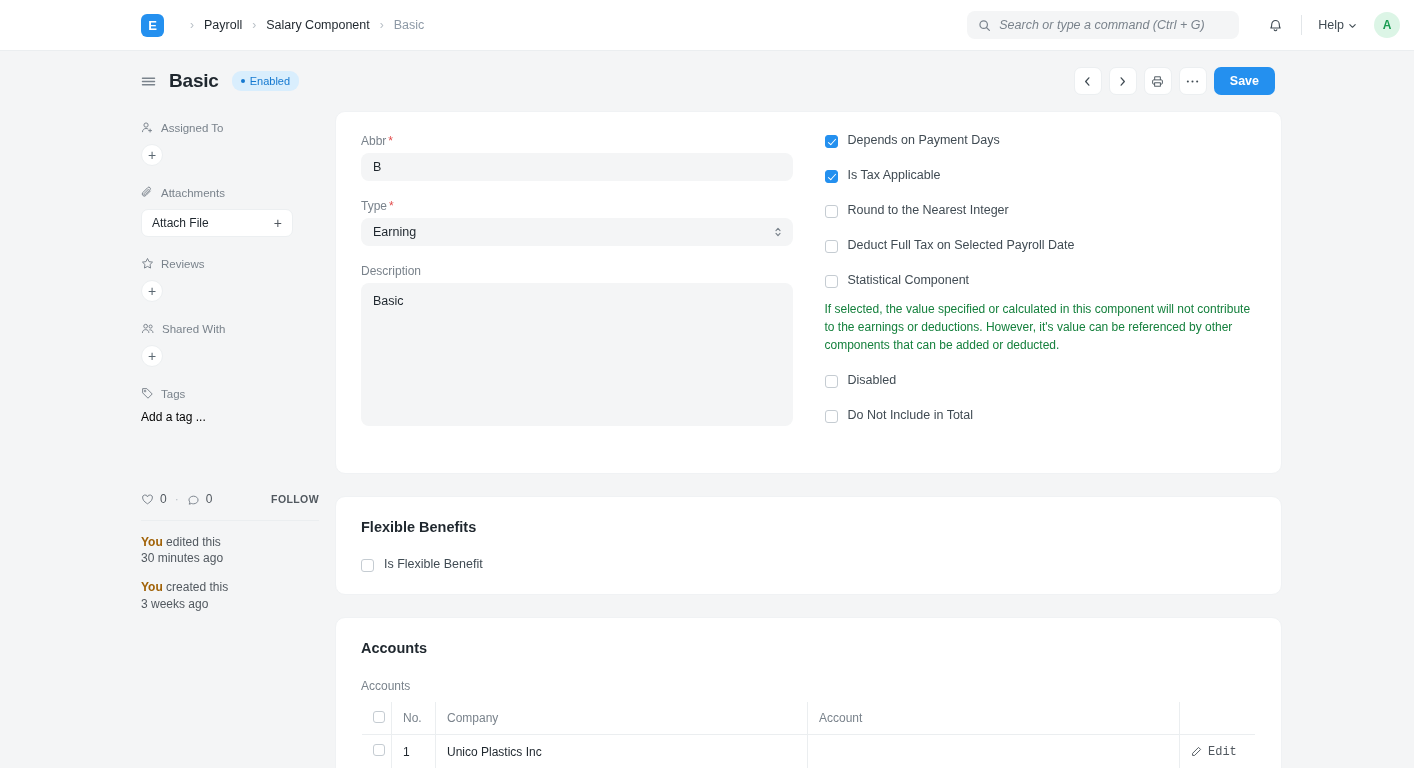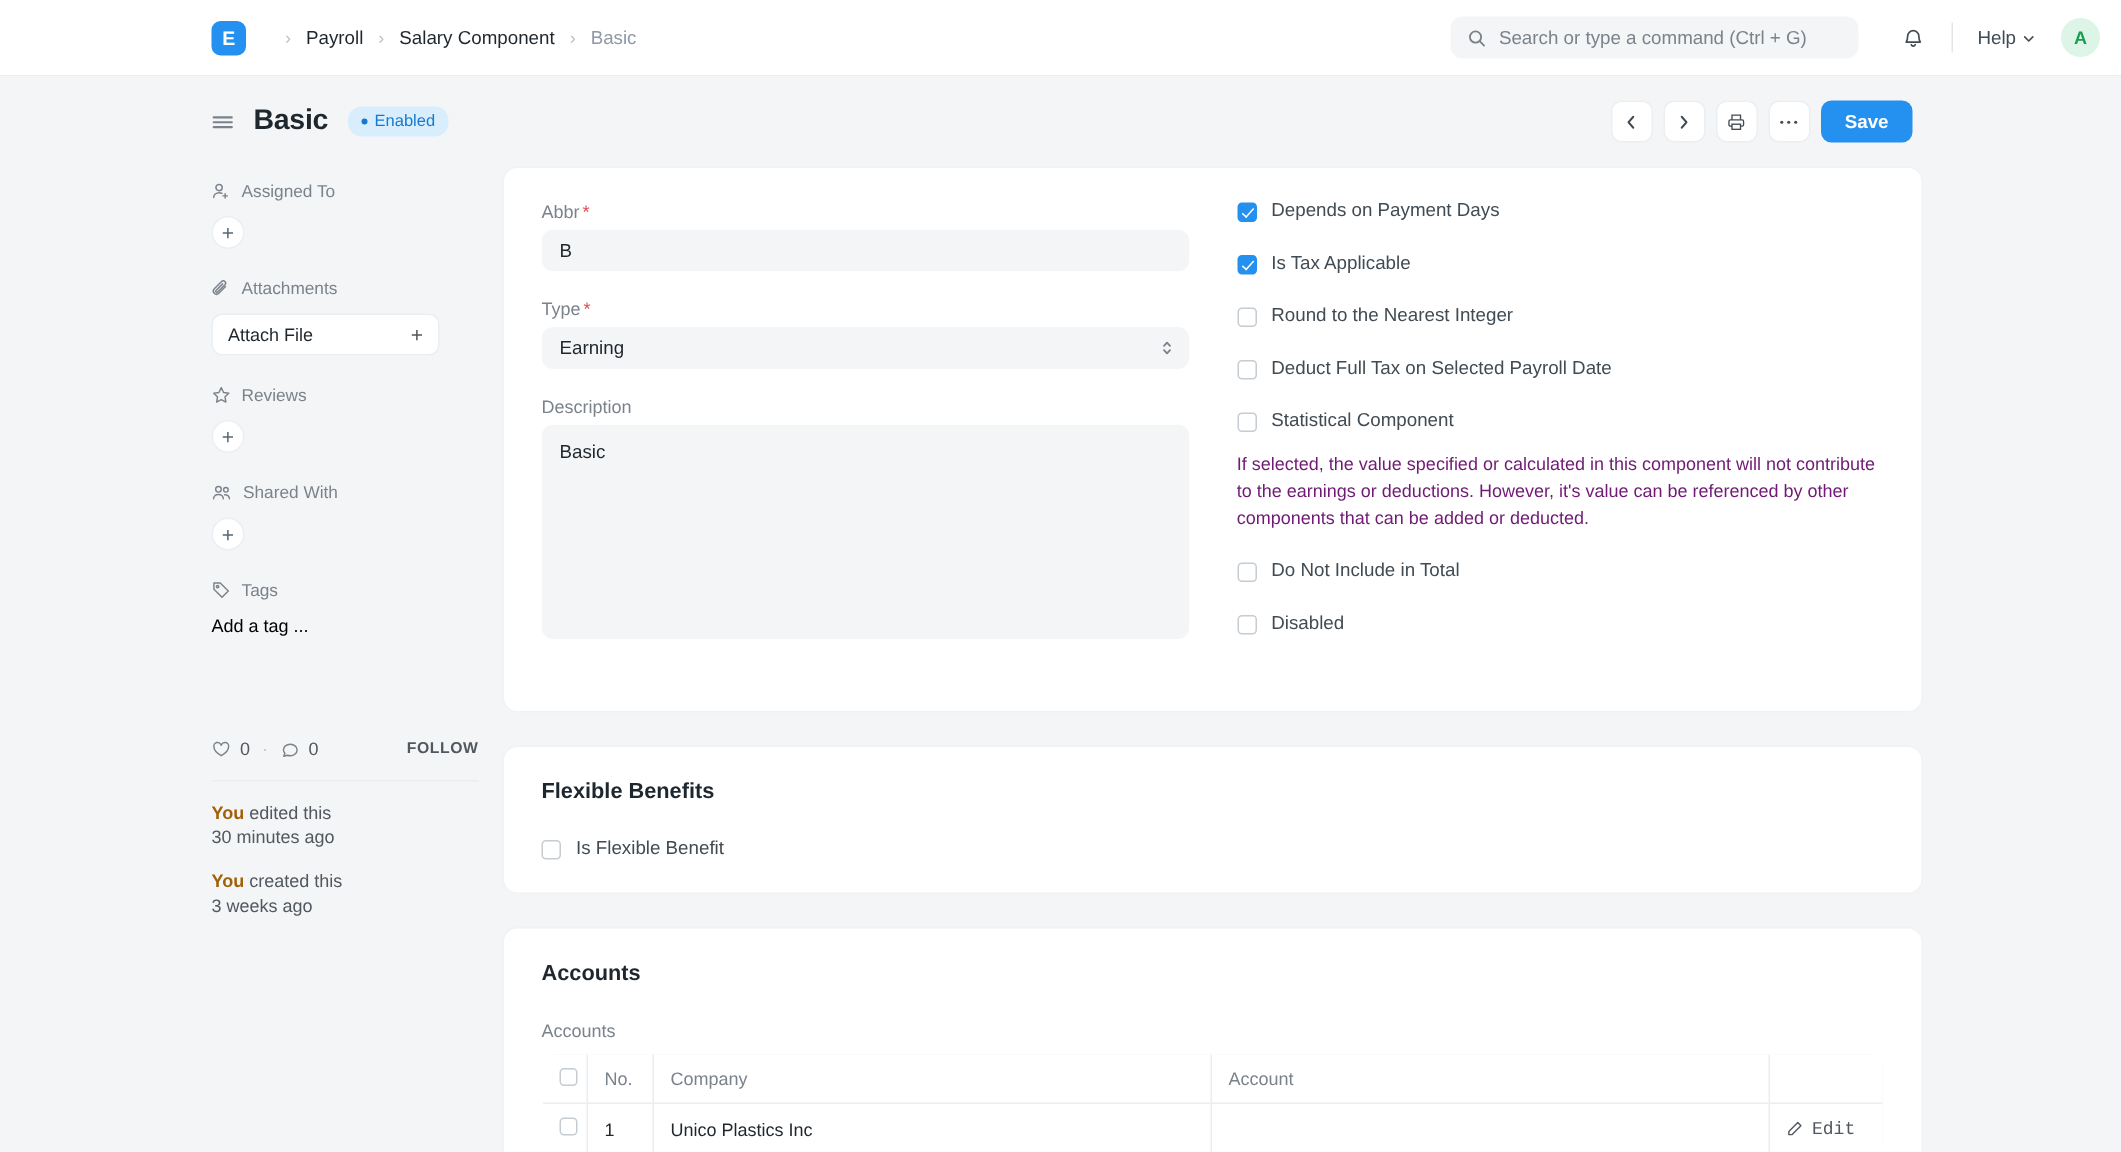--- a/index.html
+++ b/index.html
@@ -40,21 +40,21 @@
   .nav-right {
     margin-left: auto; display: flex; align-items: center; gap: 0;
   }
   .awesomebar {
     width: 272px; height: 28px; border-radius: 8px;
     background: #f4f5f6;
     display: flex; align-items: center; gap: 8px;
     padding: 0 11px;
     margin-right: 22px;
   }
-  .awesomebar .ph { font-size: 12.5px; color: #7a838c; }
+  .awesomebar .ph { font-size: 12.5px; color: #7a838c; font-style: italic; }
   .icon-btn {
     width: 28px; height: 28px; border-radius: 6px;
     display: flex; align-items: center; justify-content: center;
     background: transparent; border: none; cursor: pointer;
   }
   .nav-divider {
     width: 1px; height: 20px; background: #e2e6e9; margin: 0 12px;
   }
   .help-btn {
     display: flex; align-items: center; gap: 4px;
@@ -183,21 +183,21 @@
     cursor: pointer; position: relative;
   }
   .cb.checked { background: #2490ef; border-color: #2490ef; }
   .cb.checked::after {
     content: ""; position: absolute; left: 4px; top: 1px;
     width: 3px; height: 7px; border: solid #fff;
     border-width: 0 1.6px 1.6px 0; transform: rotate(42deg);
   }
   .cb-label { font-size: 12.5px; color: #404b53; line-height: 1.1; }
   .help-text {
-    font-size: 12px; color: #701a75; line-height: 1.48;
+    font-size: 12px; color: #15803d; line-height: 1.48;
     margin: -8px 0 20px 0; max-width: 432px;
   }
 
   
   .sec-title { font-size: 14.5px; font-weight: 700; color: #1f272e; margin-bottom: 23px; }
   .grid-label { font-size: 12px; color: #7a838c; margin-bottom: 8px; display:block; }
 
   
   table.grid {
     width: 894px; border-collapse: collapse;
@@ -486,25 +486,25 @@
             </div>
             <div class="cb-row">
               <span class="cb"></span>
               <span class="cb-label">Statistical Component</span>
             </div>
 
             <div class="help-text">If selected, the value specified or calculated in this component will not contribute to the earnings or deductions. However, it's value can be referenced by other components that can be added or deducted.</div>
 
             <div class="cb-row">
               <span class="cb"></span>
+              <span class="cb-label">Disabled</span>
+            </div>
+            <div class="cb-row">
+              <span class="cb"></span>
               <span class="cb-label">Do Not Include in Total</span>
-            </div>
-            <div class="cb-row">
-              <span class="cb"></span>
-              <span class="cb-label">Disabled</span>
             </div>
           </div>
         </div>
       </div>
     </div>
 
     <div class="card">
       <div class="card-pad" style="padding-bottom:22px;">
         <div class="sec-title">Flexible Benefits</div>
         <div class="cb-row" style="margin-bottom:0;">

